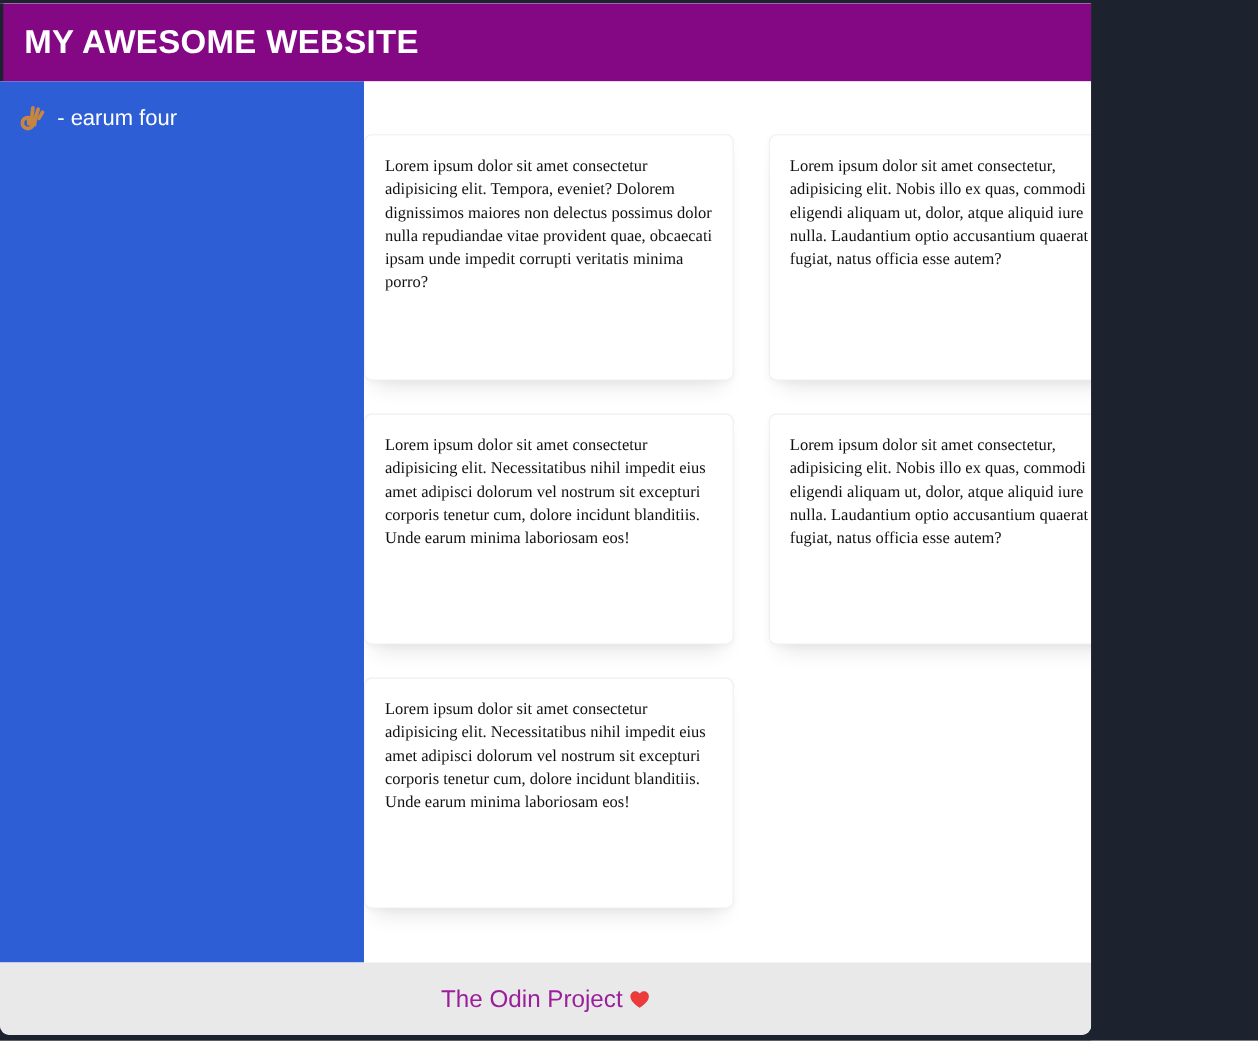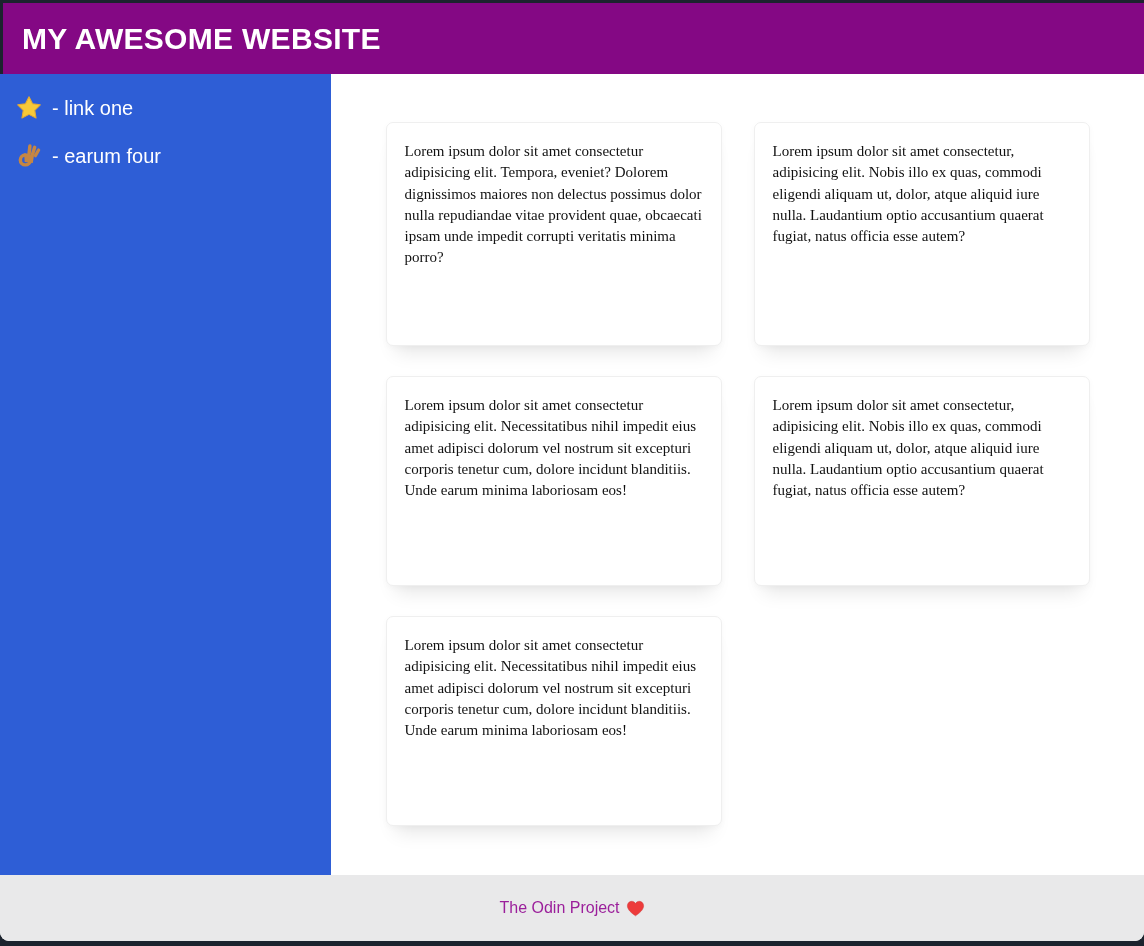--- a/index.html
+++ b/index.html
@@ -1,19 +1,19 @@
 <!DOCTYPE html>
 <html style="--frame-color: #1c232e; --header-bg: #840884; --header-text: #ffffff; --sidebar-bg: #2e5ed6; --sidebar-text: #ffffff; --main-bg: #ffffff; --card-bg: #ffffff; --card-border: #efefef; --card-text: #111111; --footer-bg: #e9e9ea; --footer-link: #9b1f9b; --heart-red: #ed3b3b; --star-gold: #f8c938;"><head>
 <meta charset="utf-8">
 <style>
   * { box-sizing: border-box; margin: 0; padding: 0; }
   html, body { width: 1144px; height: 946px; }
   body { font-family: "Liberation Sans", sans-serif; background: var(--frame-color, #1c232e); }
 
-  .desktop { position: relative; width: 1144px; height: 946px; overflow: hidden; background: var(--frame-color, #1c232e); }
+  .desktop { position: relative; width: 992px; height: 946px; overflow: hidden; background: var(--frame-color, #1c232e); }
   .window {
     position: absolute; top: 3px; left: 0; right: 0; bottom: 5px;
     display: flex; flex-direction: column;
     background: var(--main-bg, #fff);
     border-radius: 0 0 9px 9px; overflow: hidden;
   }
 
   
   .site-header {
     flex: 0 0 71px; display: flex; align-items: center;
@@ -58,47 +58,39 @@
   }
   .card p { color: var(--card-text, #111); font-size: 15px; line-height: 1.42; }
 
   
   .site-footer {
     flex: 0 0 66px; background: var(--footer-bg, #e9e9ea);
     display: flex; align-items: center; justify-content: center;
   }
   .footer-link {
     display: inline-flex; align-items: center; gap: 6px;
-    color: var(--footer-link, #9b1f9b); font-size: 16px; text-decoration: none; cursor: pointer;
+    color: var(--footer-link, #9b1f9b); font-size: 22px; text-decoration: none; cursor: pointer;
   }
   .heart { width: 19px; height: 19px; display: inline-flex; }
   .heart svg { width: 19px; height: 19px; display: block; }
 </style>
 </head>
 <body>
 
 <div class="desktop">
   <div class="window">
 
     <header class="site-header">
       <h1 class="site-title">MY AWESOME WEBSITE</h1>
     </header>
 
     <div class="middle">
 
       <nav class="sidebar">
 
-        <a class="nav-link">
-          <span class="nav-emoji">
-            <svg viewBox="0 0 24 24">
-                <path d="M12 1.6l3.3 6.5 7.1 1-5.1 5 1.2 7.1L12 17.9l-6.5 3.3 1.2-7.1-5.1-5 7.1-1z" fill="#f8c938" stroke="#e3a934" stroke-width="1" stroke-linejoin="round"></path>
-              </svg>
-          </span>
-          <span>- link one</span>
-        </a>
 
 
 
         <a class="nav-link">
           <span class="nav-emoji">
             <svg viewBox="0 0 24 24">
               <g fill="#c68642">
                 <rect x="10.8" y="1.2" width="3.2" height="11" rx="1.6" transform="rotate(6 12.4 6.7)"></rect>
                 <rect x="14.6" y="2.2" width="3.2" height="10.5" rx="1.6" transform="rotate(17 16.2 7.4)"></rect>
                 <rect x="17.9" y="4.6" width="3" height="9" rx="1.5" transform="rotate(30 19.4 9.1)"></rect>

